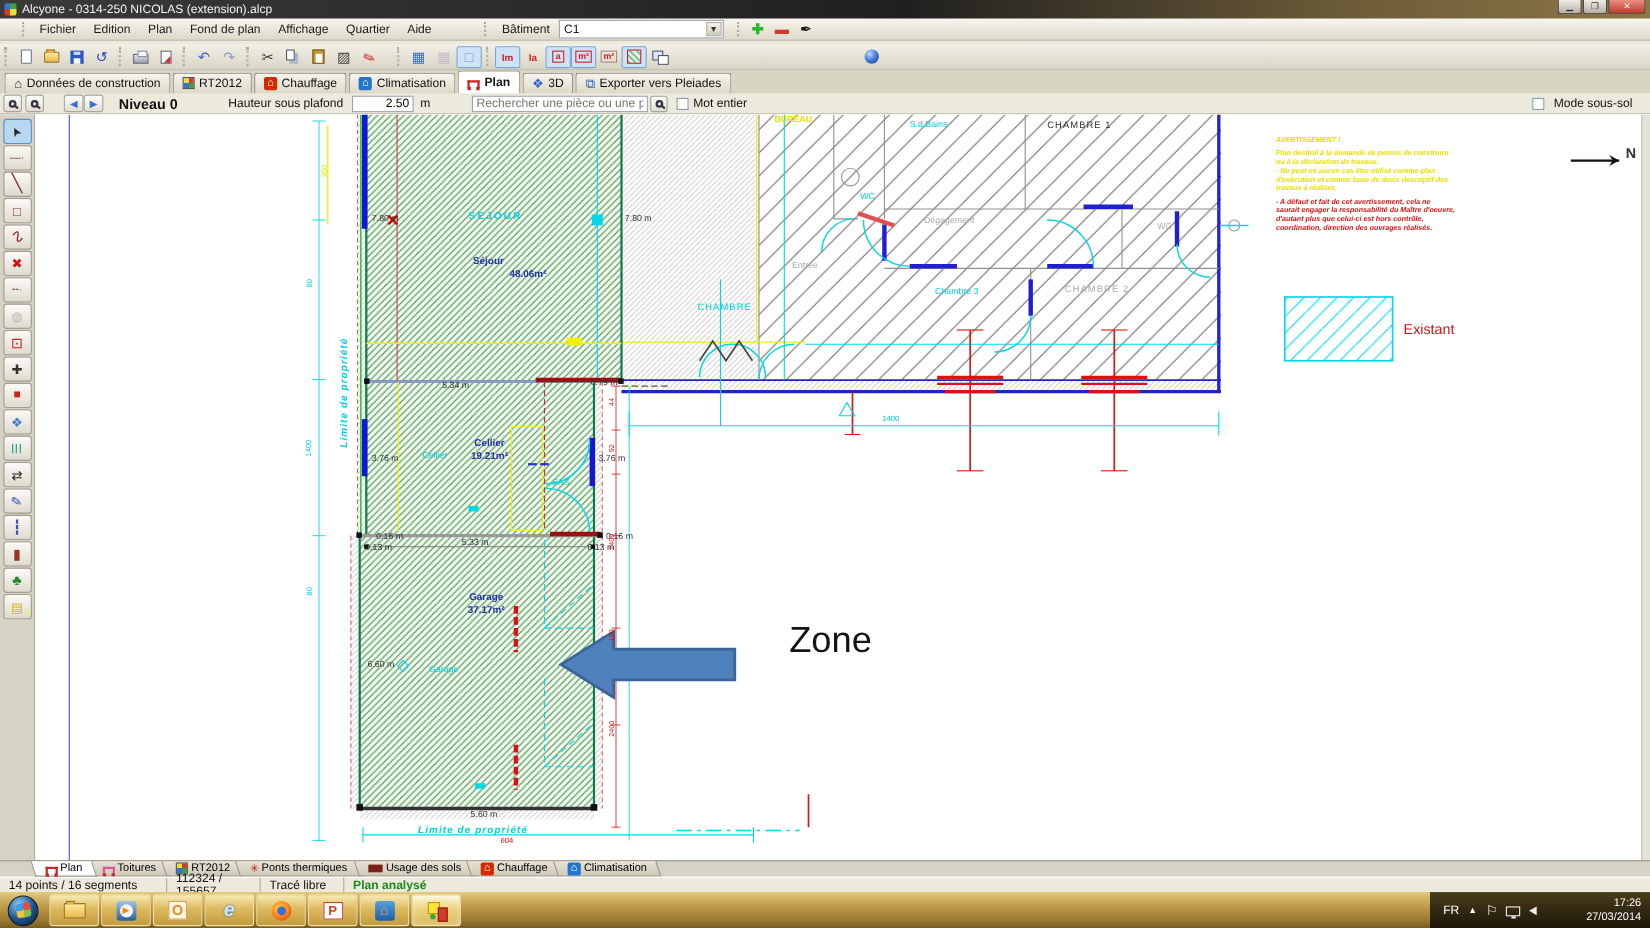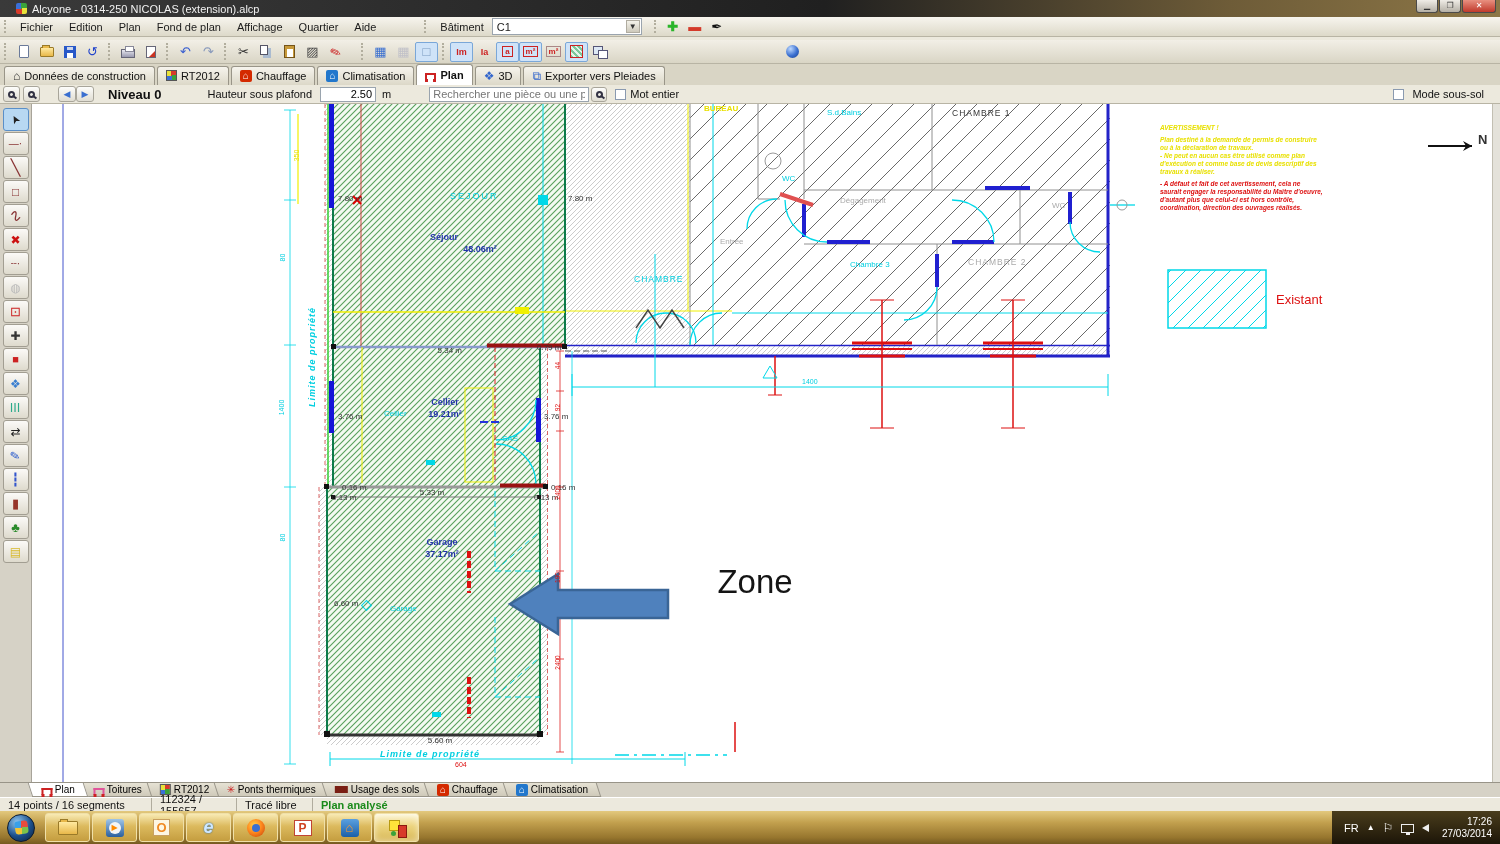--- a/index.html
+++ b/index.html
@@ -2,32 +2,32 @@
 <html><head>
 <meta charset="utf-8">
 <style>
   html,body{margin:0;padding:0;background:#444;}
   *{box-sizing:border-box;font-family:"Liberation Sans",sans-serif;}
   .screen{position:relative;width:1500px;height:844px;background:#ece9dd;overflow:hidden;}
 
   
   .titlebar{position:absolute;top:0;left:0;width:100%;height:17px;
     background:linear-gradient(90deg,#3a3a3a,#202020 55%,#6e5c38 82%,#8d7747);
-    display:flex;align-items:center;color:#f2f2f2;font-size:11px;padding-left:16px;}
+    display:flex;align-items:center;color:#f2f2f2;font-size:11px;padding-left:4px;}
   .appico{width:11px;height:11px;border-radius:2px;margin-right:5px;
     background:conic-gradient(#3aa33a 0 25%,#e8e23a 0 50%,#d83a2a 0 75%,#3a6fd8 0);}
   .winbtns{position:absolute;right:4px;top:0;display:flex;gap:1px;}
   .wb{width:22px;height:13px;border:1px solid #4a4a4a;border-top:none;border-radius:0 0 3px 3px;
     background:linear-gradient(#efece6,#b5b0a6);color:#333;font-size:8px;line-height:11px;text-align:center;}
   .wb.close{background:linear-gradient(#e89080,#c0392b);color:#fff;width:34px;}
 
   
   .menubar{position:absolute;top:17px;left:0;width:100%;height:20px;
     background:linear-gradient(#f7f5ee,#ddd9c9);border-bottom:1px solid #b8b4a4;
-    display:flex;align-items:center;font-size:11px;color:#1a1a1a;}
+    display:flex;align-items:center;font-size:11px;color:#1a1a1a;padding-left:16px;}
   .menuitem{padding:3px 8px;}
   .grip{width:4px;align-self:stretch;margin:3px 4px;border-left:2px dotted #b2ae9e;}
   .combo{width:150px;height:17px;background:#fff;border:1px solid #9aa4ae;font-size:11px;
     display:flex;align-items:center;padding-left:4px;position:relative;}
   .combo .arr{position:absolute;right:1px;top:1px;bottom:1px;width:14px;
     background:linear-gradient(#f4f2ea,#cdc9bb);border:1px solid #b0aca0;font-size:8px;
     display:flex;align-items:center;justify-content:center;color:#333;}
   .mbtn{width:22px;height:19px;display:flex;align-items:center;justify-content:center;font-size:13px;}
   .toolbar2{position:absolute;top:40px;left:0;width:100%;height:24px;
     background:linear-gradient(#f2efe6,#d9d5c5);border-bottom:1px solid #b8b4a4;
@@ -135,21 +135,21 @@
   .ico-ol{width:17px;height:17px;background:#fdf6e3;border:1px solid #c8a060;color:#f08a24;font-weight:bold;font-size:13px;line-height:15px;text-align:center;}
   .ico-ie{color:#cfe8ff;font-style:italic;font-weight:bold;font-size:18px;text-shadow:0 0 2px #1a5fa8;}
   .ico-ff{width:18px;height:18px;border-radius:50%;background:radial-gradient(circle at 40% 35%,#ffd24a,#ff8a1e 45%,#d4520f 85%);position:relative;}
   .ico-ff::before{content:"";position:absolute;left:5px;top:5px;width:8px;height:8px;border-radius:50%;background:#3a6fd0;}
   .ico-ppt{width:18px;height:16px;background:#fff;border:1px solid #c04434;color:#d04423;font-weight:bold;font-size:12px;line-height:14px;text-align:center;}
   .ico-alc{width:18px;height:18px;border-radius:3px;background:linear-gradient(#5aa0e0,#1a5fa8);color:#ff9a2a;font-size:13px;line-height:17px;text-align:center;}
   .ico-colors{width:18px;height:18px;position:relative;}
   .ico-colors::before{content:"";position:absolute;left:1px;top:1px;width:9px;height:9px;background:#ffe23a;border:1px solid #b89a10;}
   .ico-colors::after{content:"";position:absolute;left:10px;top:6px;width:7px;height:11px;background:#d83a2a;border:1px solid #8a1a10;}
   .ico-colors .dot{position:absolute;left:3px;top:12px;width:5px;height:5px;background:#3aa33a;border-radius:50%;}
-  .tray{position:absolute;right:0;top:0;height:33px;width:168px;
+  .tray{position:absolute;right:0;top:0;height:33px;width:200px;
     background:linear-gradient(#4a3d1c,#1c1508);display:flex;align-items:center;gap:8px;color:#fff;padding-left:12px;font-size:11px;}
   .neticon{width:13px;height:9px;border:1px solid #eee;position:relative;margin-top:2px;}
   .neticon::after{content:"";position:absolute;left:4px;bottom:-3px;width:4px;height:2px;background:#eee;}
   .spk{width:0;height:0;border-top:4px solid transparent;border-bottom:4px solid transparent;border-right:7px solid #eee;position:relative;}
   .clock{margin-left:auto;margin-right:8px;text-align:right;font-size:10px;line-height:12px;}
 </style>
 </head>
 <body>
 
 <div class="screen">
@@ -547,26 +547,26 @@
         </g>
         <line x1="266" y1="10" x2="266" y2="100" stroke="#f0f000" stroke-width="1.2"></line>
 
         <rect x="1136" y="166" width="98" height="58" fill="url(#pcy)" stroke="#00d8e8" stroke-width="1.5"></rect>
         <line x1="1396" y1="42" x2="1440" y2="42" stroke="#111" stroke-width="2"></line>
         <path d="M1440,42 l-9,-5 l3,5 l-3,5 z" fill="#111"></path>
 
         <path d="M478,500 L526,470 L526,486 L636,486 L636,514 L526,514 L526,530 Z" fill="#4f81bd" stroke="#3a6596" stroke-width="2.5"></path>
       </svg>
 
-      <div class="lb cyan" style="left:418px;top:87px;font-weight:normal;font-size:9px;letter-spacing:2px">SEJOUR</div>
+      <div class="lb cyan" style="left:394px;top:87px;font-weight:bold;font-size:9px;letter-spacing:2px">SEJOUR</div>
       <div class="lb bl" style="left:398px;top:128px;width:100px;text-align:left">Séjour</div>
       <div class="lb bl" style="left:398px;top:140px;width:100px;text-align:center">48.06m²</div>
       <div class="lb" style="left:306px;top:90px">7.80 m</div>
       <div class="lb" style="left:536px;top:90px">7.80 m</div>
-      <div class="lb" style="left:370px;top:242px;width:60px;text-align:right">5.34 m</div>
+      <div class="lb" style="left:370px;top:242px;width:60px;text-align:left">5.34 m</div>
       <div class="lb" style="left:505px;top:239px">0.79 m</div>
       <div class="lb cyan" style="left:352px;top:305px">Cellier</div>
       <div class="lb bl" style="left:368px;top:293px;width:90px;text-align:center">Cellier</div>
       <div class="lb bl" style="left:368px;top:305px;width:90px;text-align:center">19.21m²</div>
       <div class="lb" style="left:306px;top:308px">3.76 m</div>
       <div class="lb" style="left:512px;top:308px">3.76 m</div>
       <div class="lb cyan" style="left:470px;top:330px">SAS</div>
       <div class="lb" style="left:370px;top:384px;width:60px;text-align:center">5.33 m</div>
       <div class="lb" style="left:310px;top:379px">0.16 m</div>
       <div class="lb" style="left:519px;top:379px">0.16 m</div>

